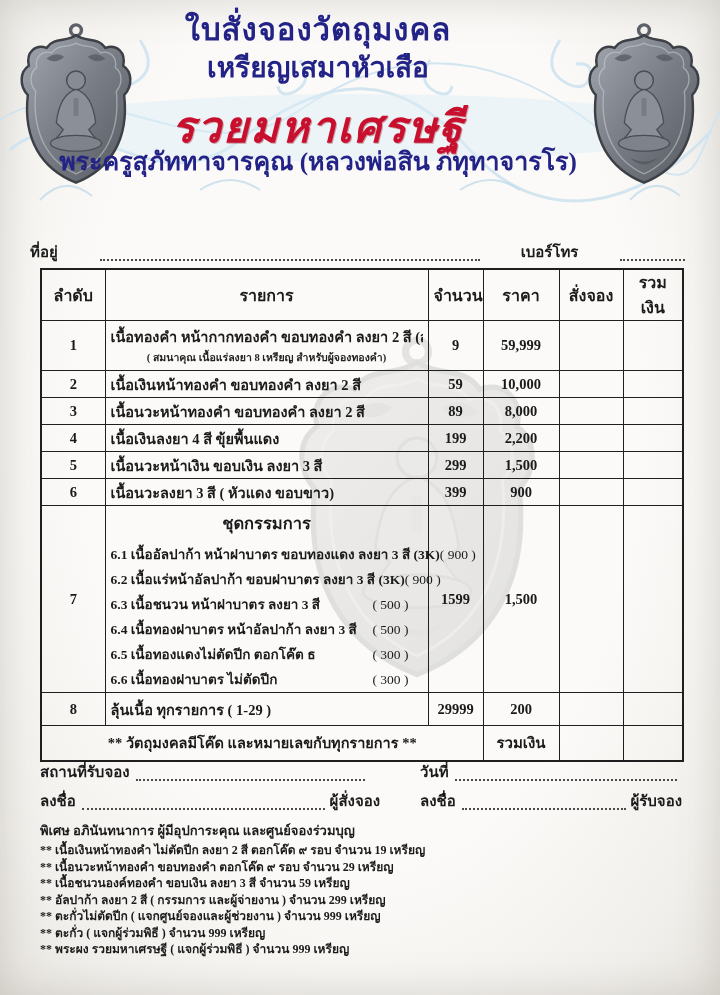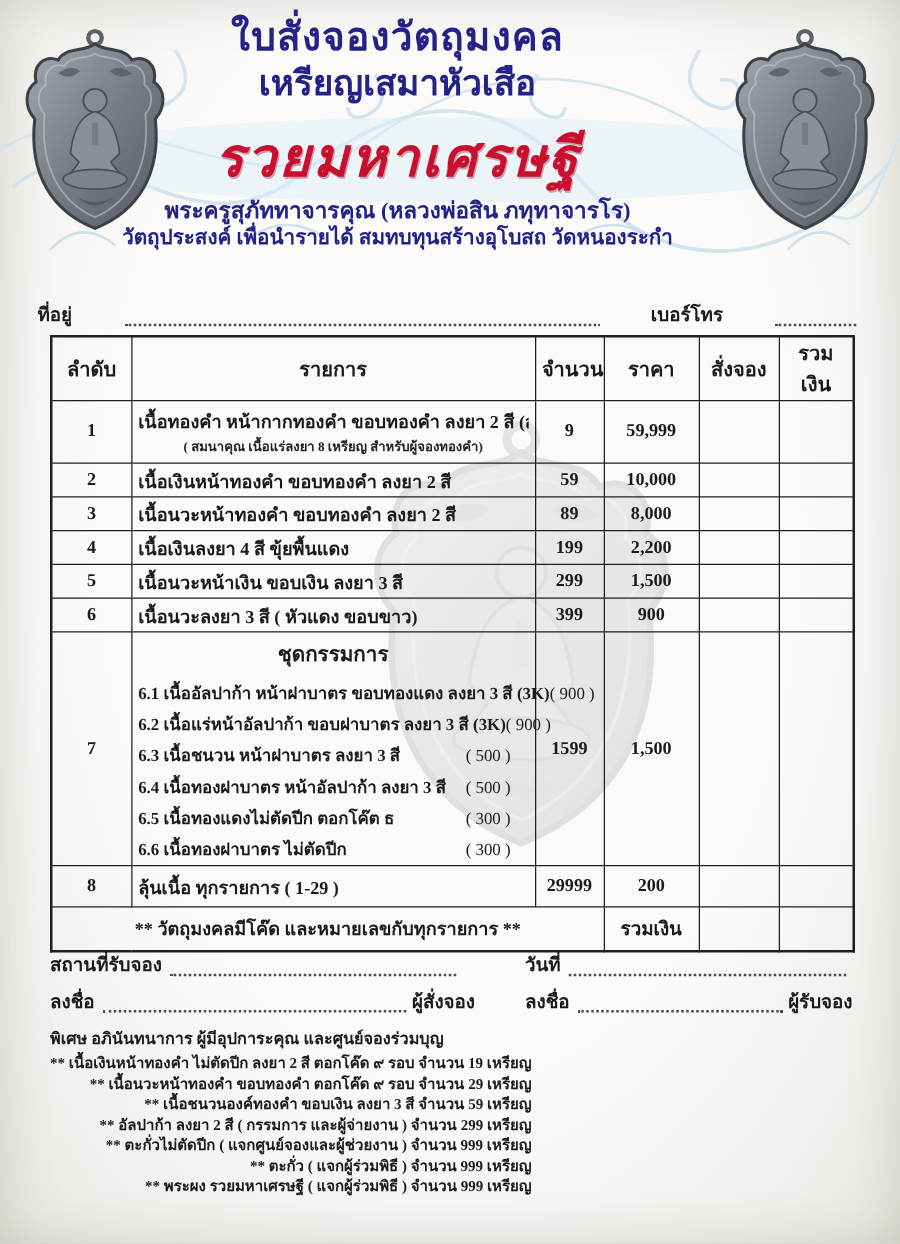--- a/index.html
+++ b/index.html
@@ -21,21 +21,21 @@
   .center-watermark{position:absolute; left:292px; top:330px; width:250px; height:360px; opacity:.14; filter:grayscale(1); pointer-events:none;}
   
   .medal{position:absolute; top:20px; width:118px; height:170px;}
   .medal.left{left:17px;} .medal.right{right:17px;}
   
   .header{position:absolute; left:0; top:14px; width:636px; text-align:center; line-height:1;}
   .t1{font-size:31px; font-weight:bold; color:var(--navy); letter-spacing:1px;}
   .t2{font-size:28px; font-weight:bold; color:var(--navy); margin-top:9px;}
   .t3{font-size:43px; font-weight:bold; font-style:italic; color:var(--red);
       margin-top:24px; text-shadow:1px 1px 0 rgba(140,0,20,.35); letter-spacing:2px;}
-  .t4{font-size:18px; font-weight:bold; color:var(--navy); margin-top:10px;}
+  .t4{font-size:25px; font-weight:bold; color:var(--navy); }
   .t5{font-size:16.5px; font-weight:bold; color:var(--navy); margin-top:5px;}
   
   .formline{position:absolute; left:30px; width:660px; display:flex; align-items:flex-end;
             font-size:15px; font-weight:bold; white-space:nowrap;}
   .fl1{top:212px;} .fl2{top:240px;gap:36px;}
   .dots{flex:1 1 auto; border-bottom:2px dotted #4a4a4a; margin:0 5px 3px 6px; height:14px;}
   
   table.order{position:absolute; left:40px; top:268px; width:642px; border-collapse:collapse;
               table-layout:fixed; background:transparent;}
   table.order th, table.order td{border:1.6px solid var(--line); padding:0 5px; vertical-align:middle;}
@@ -59,21 +59,21 @@
   .total-label{text-align:center; font-weight:bold; font-size:15px;}
   
   .bottomline{position:absolute; display:flex; align-items:flex-end; font-size:15px;
               font-weight:bold; white-space:nowrap;}
   .bl-a-left{left:40px; top:760px; width:330px;}
   .bl-a-right{left:420px; top:760px; width:262px;}
   .bl-b-left{left:40px; top:789px; width:340px;}
   .bl-b-right{left:420px; top:789px; width:262px;}
   .special{position:absolute; left:40px; top:820px; font-size:13px; font-weight:bold;}
   .notes{position:absolute; left:40px; top:842px; font-size:12px; font-weight:bold; line-height:16.5px;}
-  .notes div{white-space:nowrap;text-align:right;}
+  .notes div{white-space:nowrap;}
 </style>
 </head>
 <body>
 
 <div class="page">
 
   <svg width="0" height="0" style="position:absolute" aria-hidden="true">
     <defs>
       <linearGradient id="mg" x1="0" y1="0" x2="1" y2="1">
         <stop offset="0" stop-color="#a3a8b0"></stop>
@@ -119,21 +119,20 @@
   </svg>
   <svg class="medal right" viewBox="0 0 120 170">
     <use href="#medal-sym"></use>
   </svg>
 
   <div class="header">
     <div class="t1">ใบสั่งจองวัตถุมงคล</div>
     <div class="t2">เหรียญเสมาหัวเสือ</div>
     <div class="t3">รวยมหาเศรษฐี</div>
     <div class="t4">พระครูสุภัททาจารคุณ (หลวงพ่อสิน ภทุทาจารโร)</div>
-    <div class="t5">วัตถุประสงค์  เพื่อนำรายได้ สมทบทุนสร้างอุโบสถ วัดหนองระกำ</div>
   </div>
 
   <div class="formline fl2">
     <span>ที่อยู่</span>
     <span class="dots" style="flex:0 0 380px"></span>
     <span>เบอร์โทร</span>
     <span class="dots"></span>
   </div>
 
   <table class="order">

